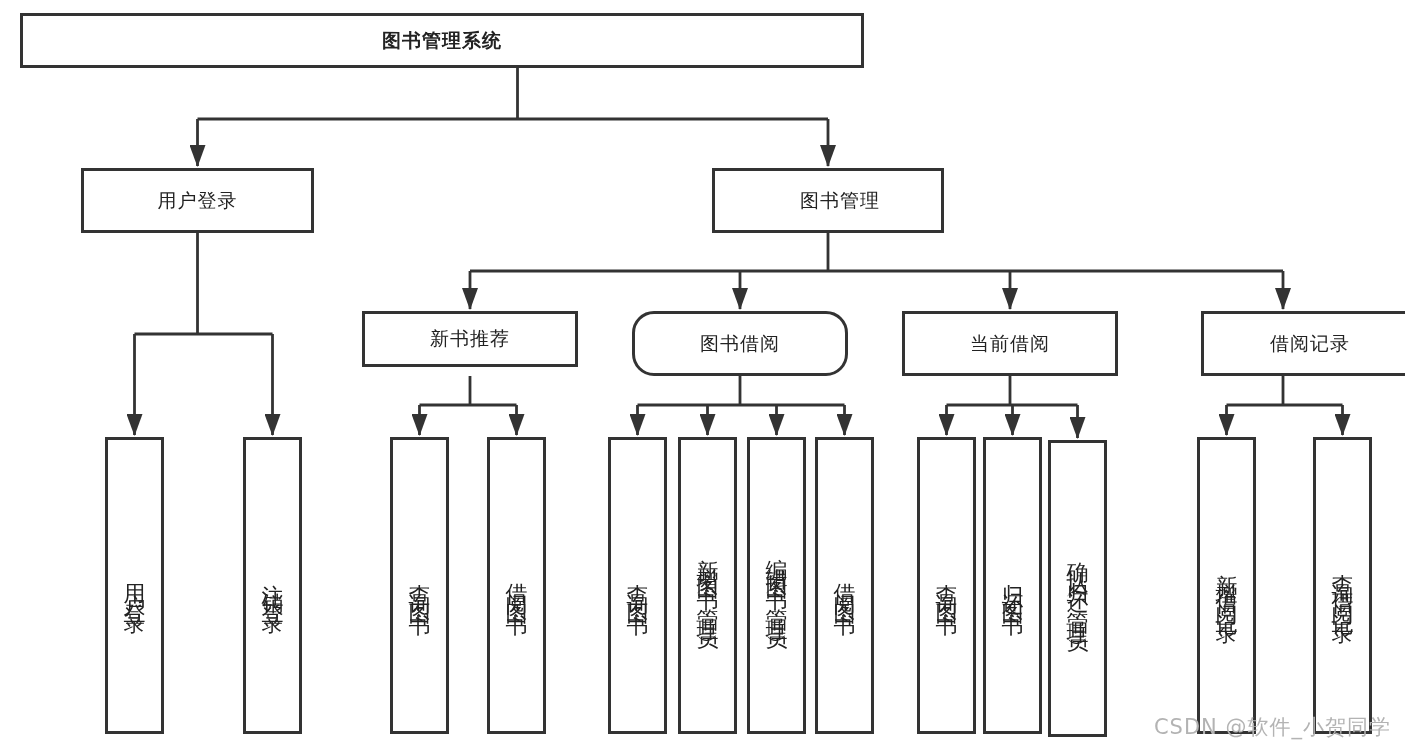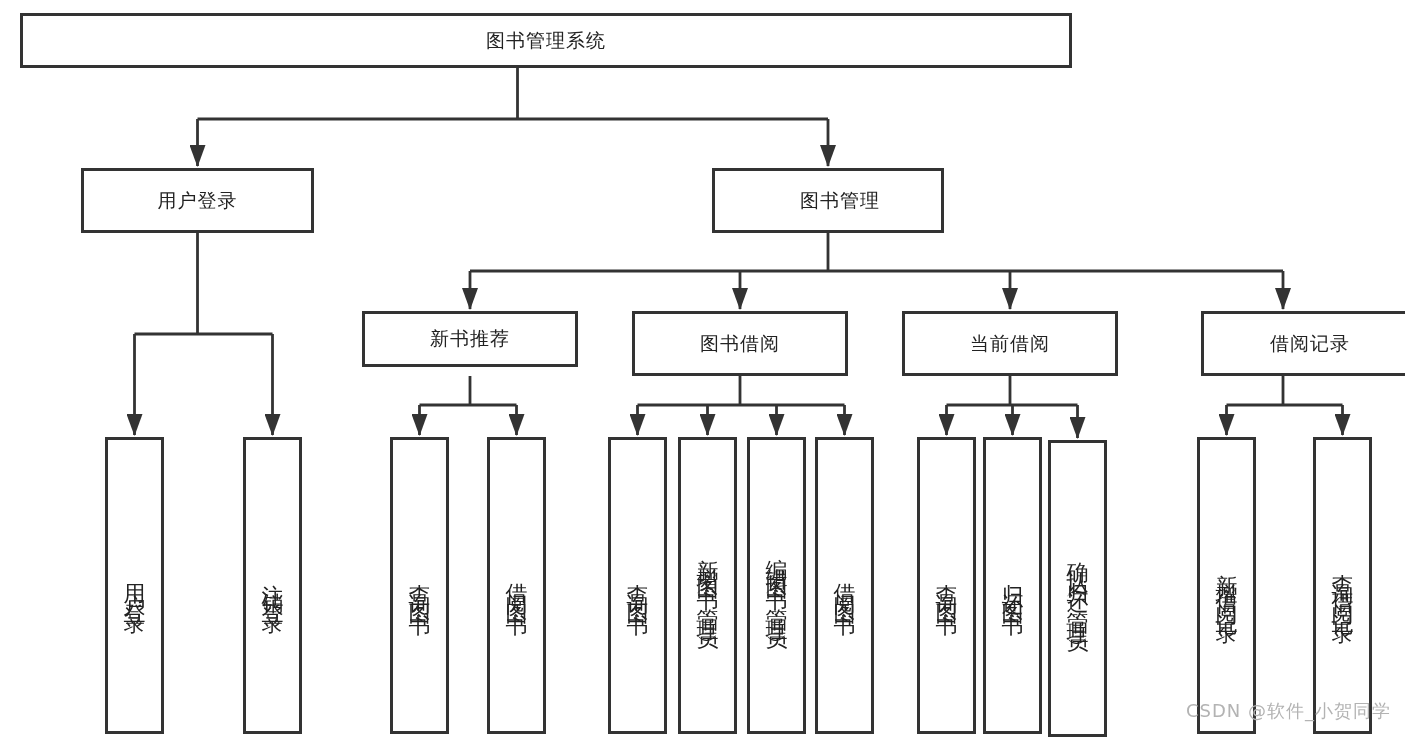--- a/index.html
+++ b/index.html
@@ -50,22 +50,22 @@
   .vtext {
     writing-mode: vertical-rl;
     font-size: 22px;
     letter-spacing: 10px;
     line-height: 1;
     max-height: 292px;
   }
   .watermark {
     position: absolute;
     right: 14px;
-    bottom: 24px;
-    font-size: 18px;
+    bottom: 6px;
+    font-size: 21px;
     color: var(--watermark);
     z-index: 3;
     letter-spacing: 1px;
     white-space: nowrap;
   }
 </style>
 </head>
 <body>
 
 <div class="canvas">
@@ -125,35 +125,35 @@
     </g>
 
     <g>
       <line x1="1283" y1="376" x2="1283" y2="405"></line>
       <line x1="1226.5" y1="405" x2="1342.5" y2="405"></line>
       <line x1="1226.5" y1="405" x2="1226.5" y2="435" marker-end="url(#arrow)"></line>
       <line x1="1342.5" y1="405" x2="1342.5" y2="435" marker-end="url(#arrow)"></line>
     </g>
   </svg>
 
-  <div class="node root" style="left:20px; top:13px; width:1052px; height:55px;">
+  <div class="node root" style="left:20px; top:13px; width:844px; height:55px;font-weight:bold;">
     <span class="hlabel">图书管理系统</span>
   </div>
 
   <div class="node" style="left:81px; top:168px; width:233px; height:65px;">
     <span class="hlabel">用户登录</span>
   </div>
   <div class="node" style="left:712px; top:168px; width:232px; height:65px;padding-left:24px;">
     <span class="hlabel">图书管理</span>
   </div>
 
   <div class="node" style="left:362px; top:311px; width:216px; height:56px;">
     <span class="hlabel">新书推荐</span>
   </div>
-  <div class="node" style="left:632px; top:311px; width:216px; height:65px;">
+  <div class="node" style="left:632px; top:311px; width:216px; height:65px;border-radius:22px;">
     <span class="hlabel">图书借阅</span>
   </div>
   <div class="node" style="left:902px; top:311px; width:216px; height:65px;align-items:center;">
     <span class="hlabel">当前借阅</span>
   </div>
   <div class="node" style="left:1201px; top:311px; width:218px; height:65px;">
     <span class="hlabel">借阅记录</span>
   </div>
 
   <div class="node leaf" style="left:105px;">

